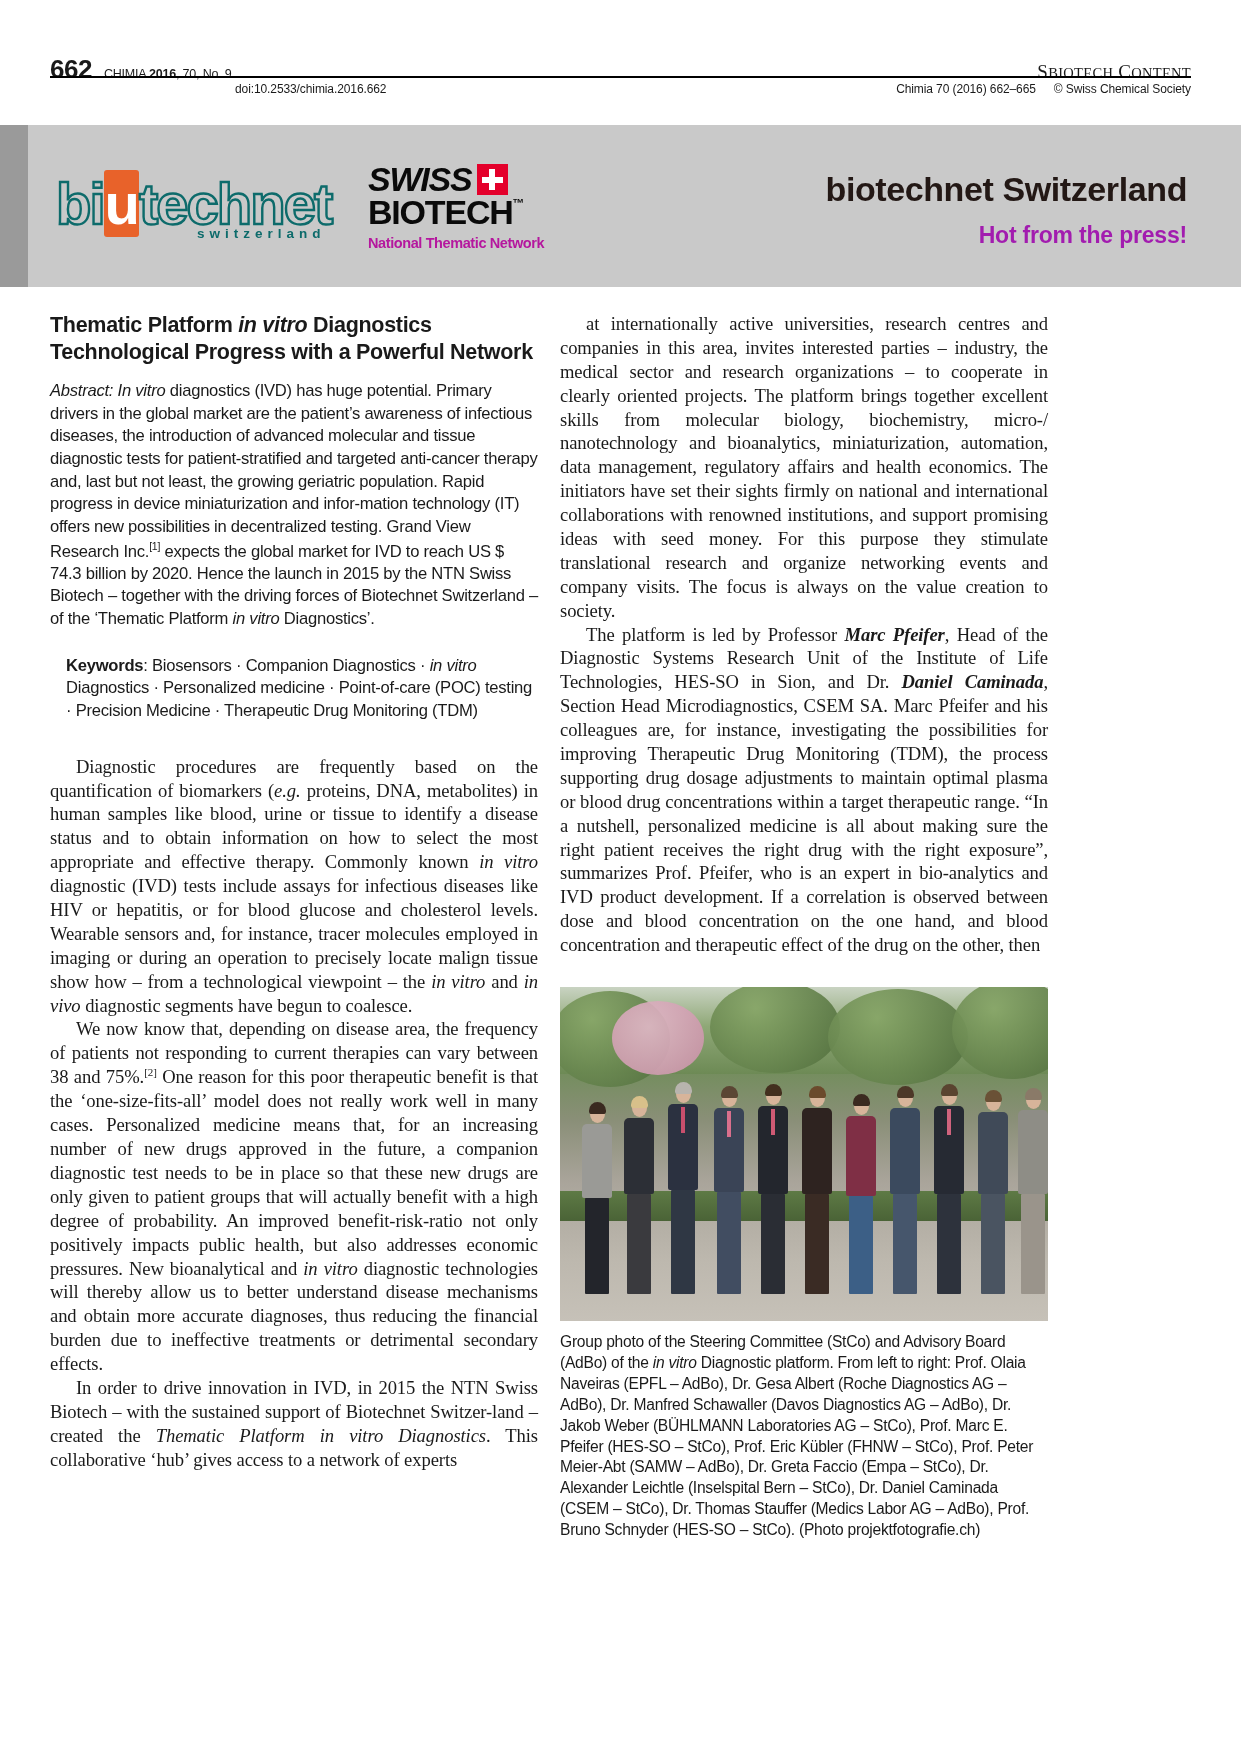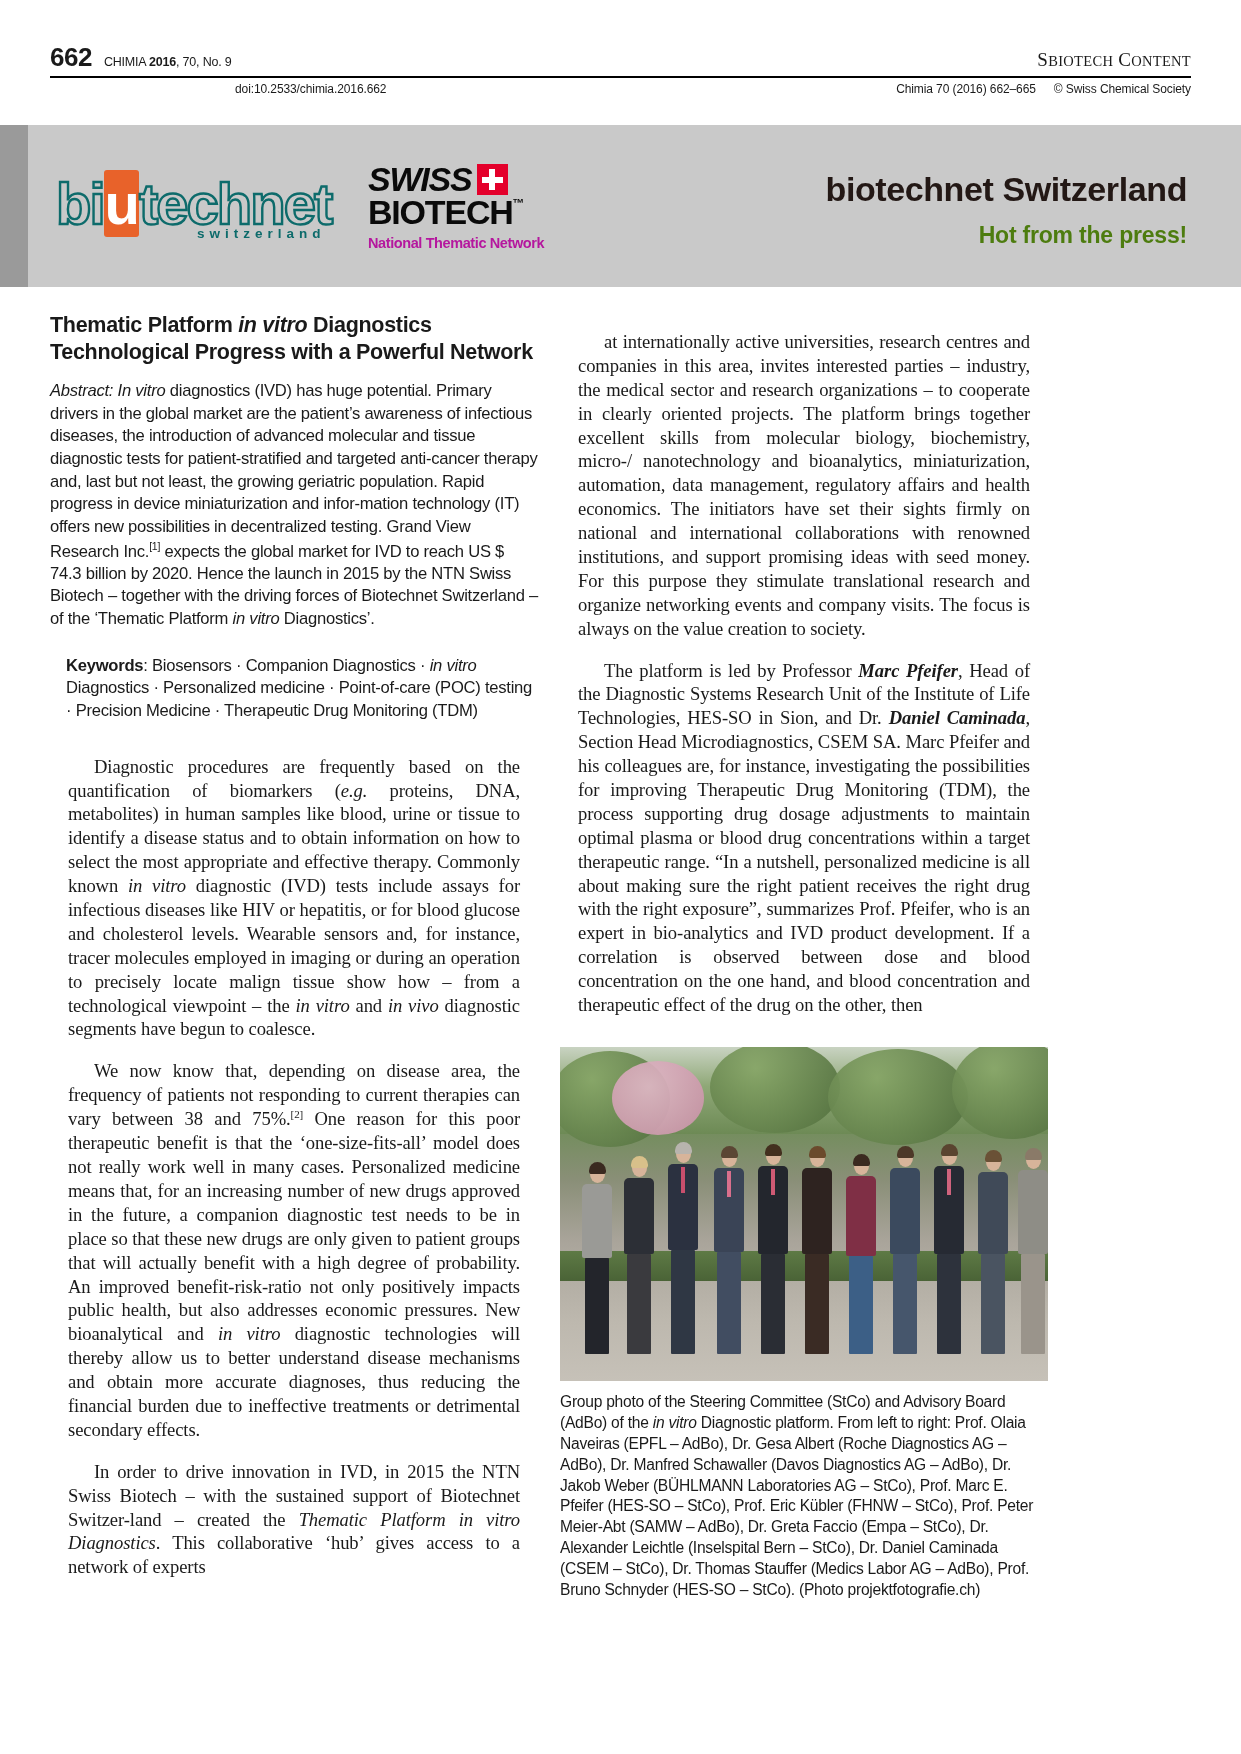--- a/index.html
+++ b/index.html
@@ -9,21 +9,21 @@
     color:#1a1a1a;
     position:relative;
     overflow:hidden;
   }
 
   
   .runhead {
     position:absolute; left:50px; top:42px; width:1141px;
     display:flex; align-items:baseline; justify-content:space-between;
   }
-  .runhead-left { display:flex; align-items:baseline; gap:12px; }
+  .runhead-left { display:flex; align-items:baseline; gap:12px;margin-top:12px; }
   .folio {
     font-family:"Liberation Sans", sans-serif;
     font-size:26px; font-weight:700; letter-spacing:-0.5px;
   }
   .journal-ref {
     font-family:"Liberation Sans", sans-serif;
     font-size:12.5px; letter-spacing:-0.2px;
   }
   .journal-ref b { font-weight:700; }
   .sponsored {
@@ -111,21 +111,21 @@
   }
   .banner-title {
     position:absolute; right:54px; top:170px;
     font-family:"Liberation Sans", sans-serif;
     font-size:34px; font-weight:700; color:#231815;
     letter-spacing:-0.4px; text-align:right;
   }
   .banner-sub {
     position:absolute; right:54px; top:222px;
     font-family:"Liberation Sans", sans-serif;
-    font-size:23px; font-weight:700; color:#4d7c0f;
+    font-size:23px; font-weight:700; color:#a21caf;
     letter-spacing:-0.2px; text-align:right;
   }
 
   
   .col {
     position:absolute; top:312px; width:488px;
   }
   .col-left  { left:50px; }
   .col-right { left:560px; }
 
@@ -149,21 +149,21 @@
   .abstract sup { font-size:10.5px; vertical-align:super; }
   .keywords {
     font-family:"Liberation Sans", sans-serif;
     font-size:16.6px; line-height:1.365; letter-spacing:-0.25px;
     margin:0 0 32px 16px;
   }
   .keywords b { font-weight:700; }
 
   .body-p {
     font-size:18.6px; line-height:1.285;
-    text-align:justify; margin:18px;
+    text-align:justify; margin:0;
     text-indent:26px; letter-spacing:-0.1px;
   }
   .body-p i { font-style:italic; }
   .body-p .bi { font-weight:700; font-style:italic; }
   .body-p sup { font-size:11px; vertical-align:super; }
 
   .sec-head {
     font-family:"Liberation Sans", sans-serif;
     font-size:18.5px; font-weight:700; letter-spacing:-0.3px;
     margin:26px 0 14px 0;

